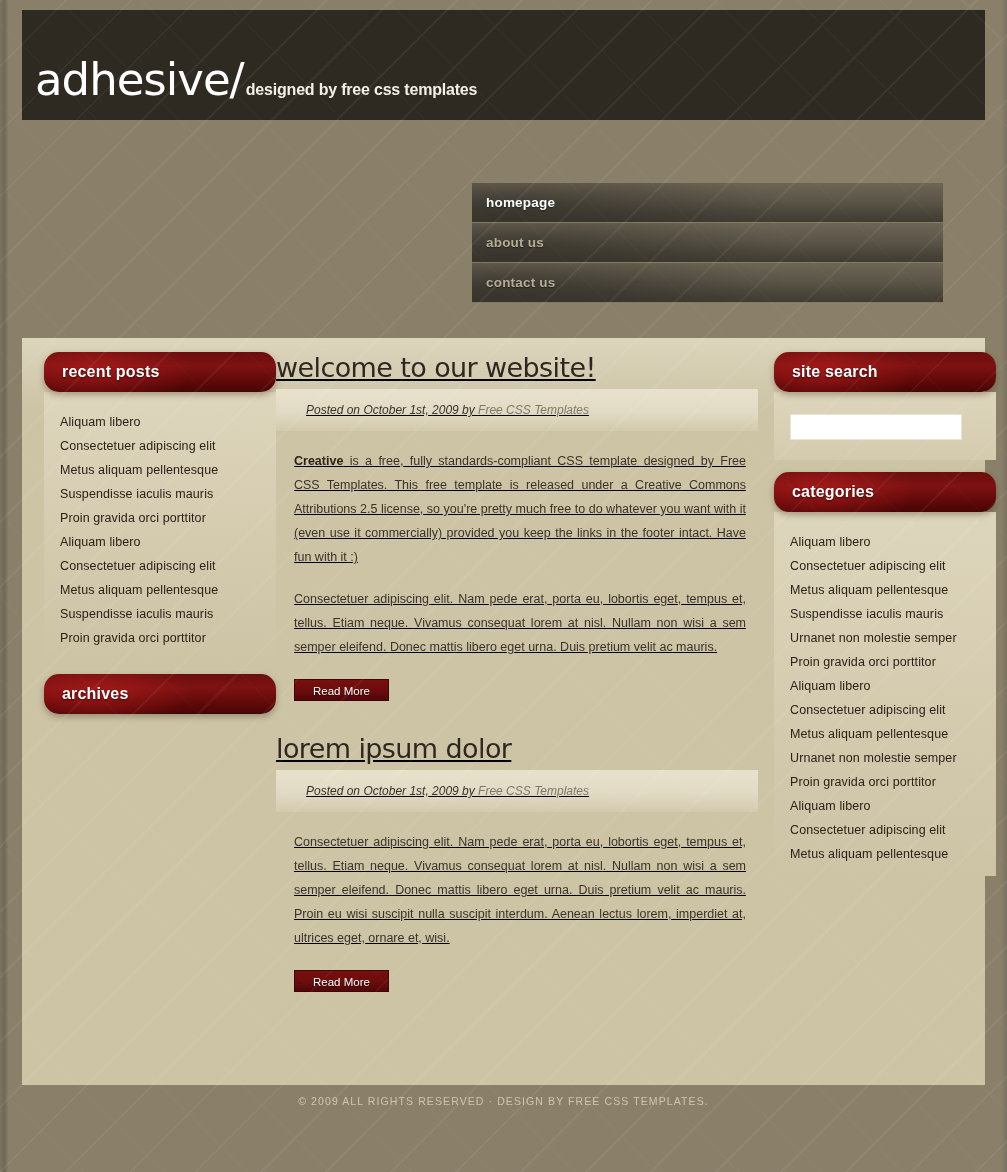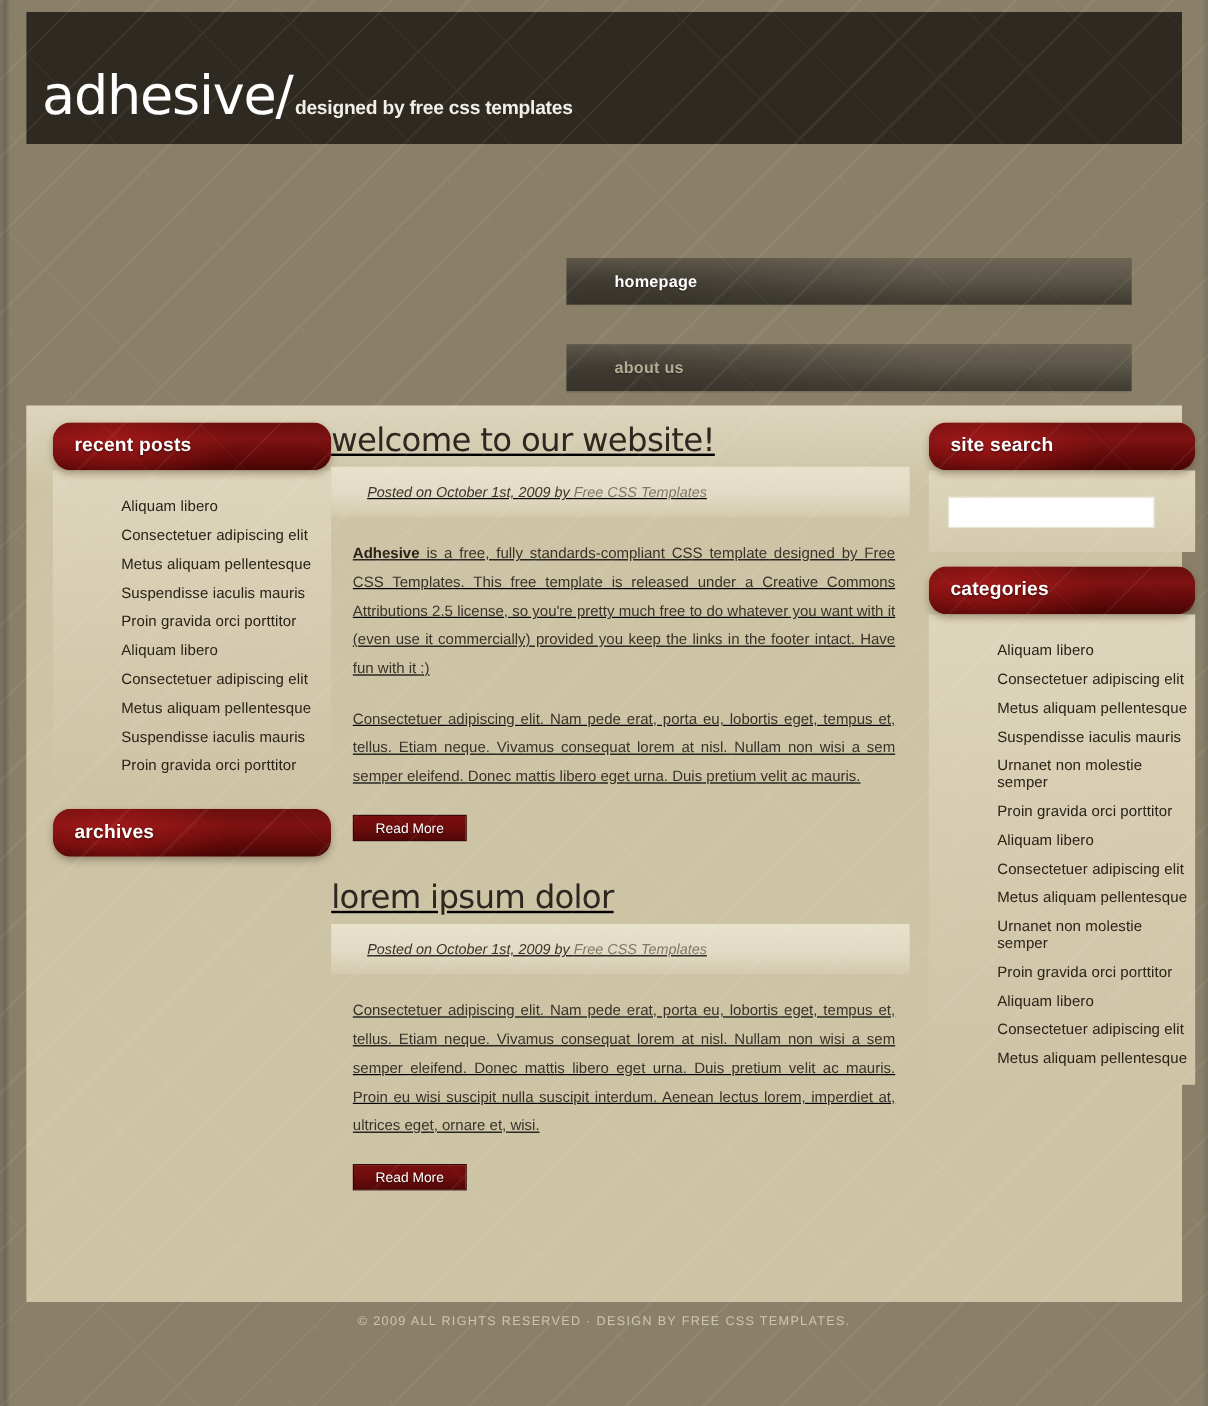--- a/index.html
+++ b/index.html
@@ -69,32 +69,31 @@
   #nav {
     position: absolute;
     left: 472px; top: 183px;
     width: 471px;
     z-index: 5;
   }
   .nav-item {
     display: block;
     height: 40px;
     line-height: 40px;
-    padding-left: 40px;
+    padding-left: 14px;
     font-size: 13.5px;
     font-weight: bold;
     color: #b5ac96;
     text-decoration: none;
     letter-spacing: .2px;
     background:
       radial-gradient(ellipse 95% 150% at 8% 50%, rgba(0,0,0,.30) 0%, rgba(0,0,0,0) 62%),
       linear-gradient(to bottom, #6d6554 0%, #5c564a 45%, #4a4539 78%, #3f3b32 100%);
     border-bottom: 1px solid rgba(138,128,105,.85);
     text-shadow: 0 1px 1px rgba(0,0,0,.45);
-    margin-top: 32px;
   }
   .nav-item.active { color: #ffffff; }
 
   
   #content-panel {
     position: absolute;
     left: 22px; top: 338px;
     width: 963px; height: 747px;
     background: #cdc4a6;
     z-index: 10;
@@ -138,21 +137,20 @@
   }
   .link-list { list-style: none; margin: 0; padding: 0; }
   .link-list li { margin: 0; padding: 0; }
   .link-list a {
     display: block;
     padding: 5px 0;
     font-size: 12.5px;
     color: #2b2117;
     text-decoration: none;
     letter-spacing: .1px;
-    margin-left: 41px;
   }
 
   
   .post-title {
     margin: 0 0 6px 0;
     font-size: 27px;
     font-weight: 400;
     color: #2d2720;
     letter-spacing: -.6px;
     font-family: "DejaVu Sans", sans-serif;
@@ -284,21 +282,21 @@
   </div>
 
   <div class="col" id="col-center">
 
     <article>
       <h1 class="post-title">welcome to our website!</h1>
       <div class="post-meta">
         <span>Posted on October 1st, 2009 by </span><span class="author">Free CSS Templates</span>
       </div>
       <div class="post-body">
-        <p><strong>Adhesive</strong><span> is a free, fully standards-compliant CSS template designed by Free CSS Templates. This free template is released under a Creative Commons Attributions 2.5 license, so you're pretty much free to do whatever you want with it (even use it commercially) provided you keep the links in the footer intact. Have fun with it :)</span></p>
+        <p><strong>Creative</strong><span> is a free, fully standards-compliant CSS template designed by Free CSS Templates. This free template is released under a Creative Commons Attributions 2.5 license, so you're pretty much free to do whatever you want with it (even use it commercially) provided you keep the links in the footer intact. Have fun with it :)</span></p>
         <p>Consectetuer adipiscing elit. Nam pede erat, porta eu, lobortis eget, tempus et, tellus. Etiam neque. Vivamus consequat lorem at nisl. Nullam non wisi a sem semper eleifend. Donec mattis libero eget urna. Duis pretium velit ac mauris.</p>
       </div>
       <a class="read-more" href="#">Read More</a>
     </article>
 
     <article style="margin-top:6px;">
       <h1 class="post-title">lorem ipsum dolor</h1>
       <div class="post-meta">
         <span>Posted on October 1st, 2009 by </span><span class="author">Free CSS Templates</span>
       </div>

